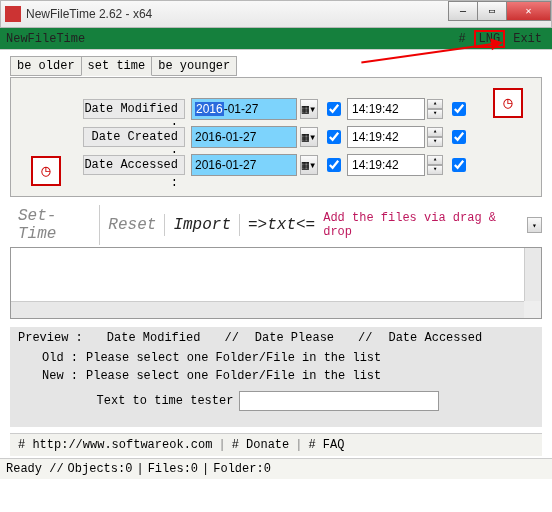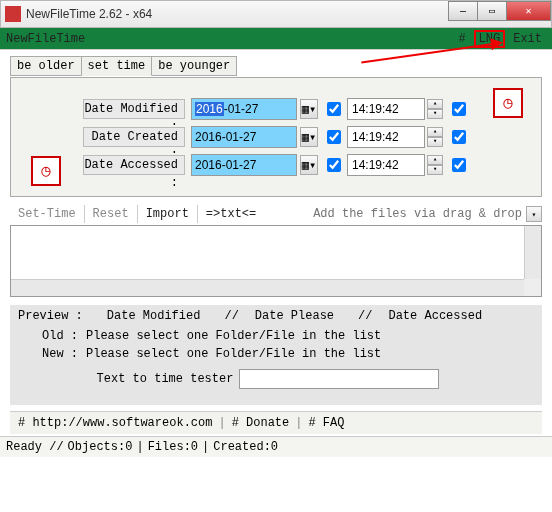--- a/index.html
+++ b/index.html
@@ -26,23 +26,23 @@
 .date-hl { background: #2a6bdd; color: #fff; padding: 0 1px; }
 .date-dd { width: 18px; height: 20px; border: 1px solid #aaa; background: linear-gradient(#fafafa,#ddd); display: flex; align-items: center; justify-content: center; margin-right: 3px; }
 .chk { width: 14px; height: 14px; margin: 0 6px; }
 .time-field { width: 78px; height: 22px; border: 1px solid #999; background: #fff; display: flex; align-items: center; padding: 0 4px; font-family: Tahoma, sans-serif; font-size: 12px; margin-right: 2px; }
 .spinner { width: 16px; display: flex; flex-direction: column; margin-right: 3px; }
 .spin-btn { height: 10px; border: 1px solid #aaa; background: linear-gradient(#fafafa,#ddd); font-size: 7px; text-align: center; line-height: 7px; }
 .app-icon { width: 30px; height: 30px; border: 2px solid #c00; background: #fff; display: inline-flex; align-items: center; justify-content: center; color: #c00; font-size: 16px; }
 .icon-left { position: absolute; left: 20px; top: 78px; }
 .icon-right { position: absolute; right: 18px; top: 10px; }
 .toolbar { display: flex; align-items: center; margin: 8px 0 2px 0; gap: 0; }
-.tool-btn { padding: 2px 8px; color: #888; border-right: 1px solid #ccc; font-size: 12px; }
+.tool-btn { padding: 2px 8px; color: #888; border-right: 1px solid #ccc; font-size: 16px; font-style: italic; }
 .tool-btn.import { color: #222; }
-.drag-label { margin-left: auto; font-size: 12px; color: #737373; }
+.drag-label { margin-left: auto; font-size: 12px; color: #be185d; }
 .dd-small { width: 16px; height: 16px; border: 1px solid #aaa; background: linear-gradient(#fafafa,#ddd); margin-left: 4px; display: inline-flex; align-items: center; justify-content: center; font-size: 8px; }
 .filelist { height: 72px; border: 1px solid #999; background: #fff; margin-bottom: 8px; position: relative; }
 .filelist .vscroll { position: absolute; right: 0; top: 0; bottom: 17px; width: 17px; background: #e8e8e8; border-left: 1px solid #ccc; }
 .filelist .hscroll { position: absolute; left: 0; right: 17px; bottom: 0; height: 17px; background: #e8e8e8; border-top: 1px solid #ccc; }
 .filelist .corner { position: absolute; right: 0; bottom: 0; width: 17px; height: 17px; background: #eee; }
 .preview-block { background: #e5e5e5; padding: 4px 24px 10px 8px; margin-bottom: 6px; }
 .preview-row { display: flex; margin: 4px 0; gap: 8px; font-size: 12px; }
 .preview-hdr { font-size: 12px; display: flex; gap: 4px; margin-bottom: 6px; }
 .ph { margin-right: 20px; }
 .tester-row { display: flex; align-items: center; justify-content: center; gap: 6px; margin: 8px 0 6px 0; }
@@ -186,14 +186,14 @@
     <span># FAQ</span>
   </div>
 </div>
 
 <div class="status">
   <span>Ready //</span>
   <span>Objects:0</span>
   <span>|</span>
   <span>Files:0</span>
   <span>|</span>
-  <span>Created:0</span>
+  <span>Folder:0</span>
 </div>
 
 </body></html>

